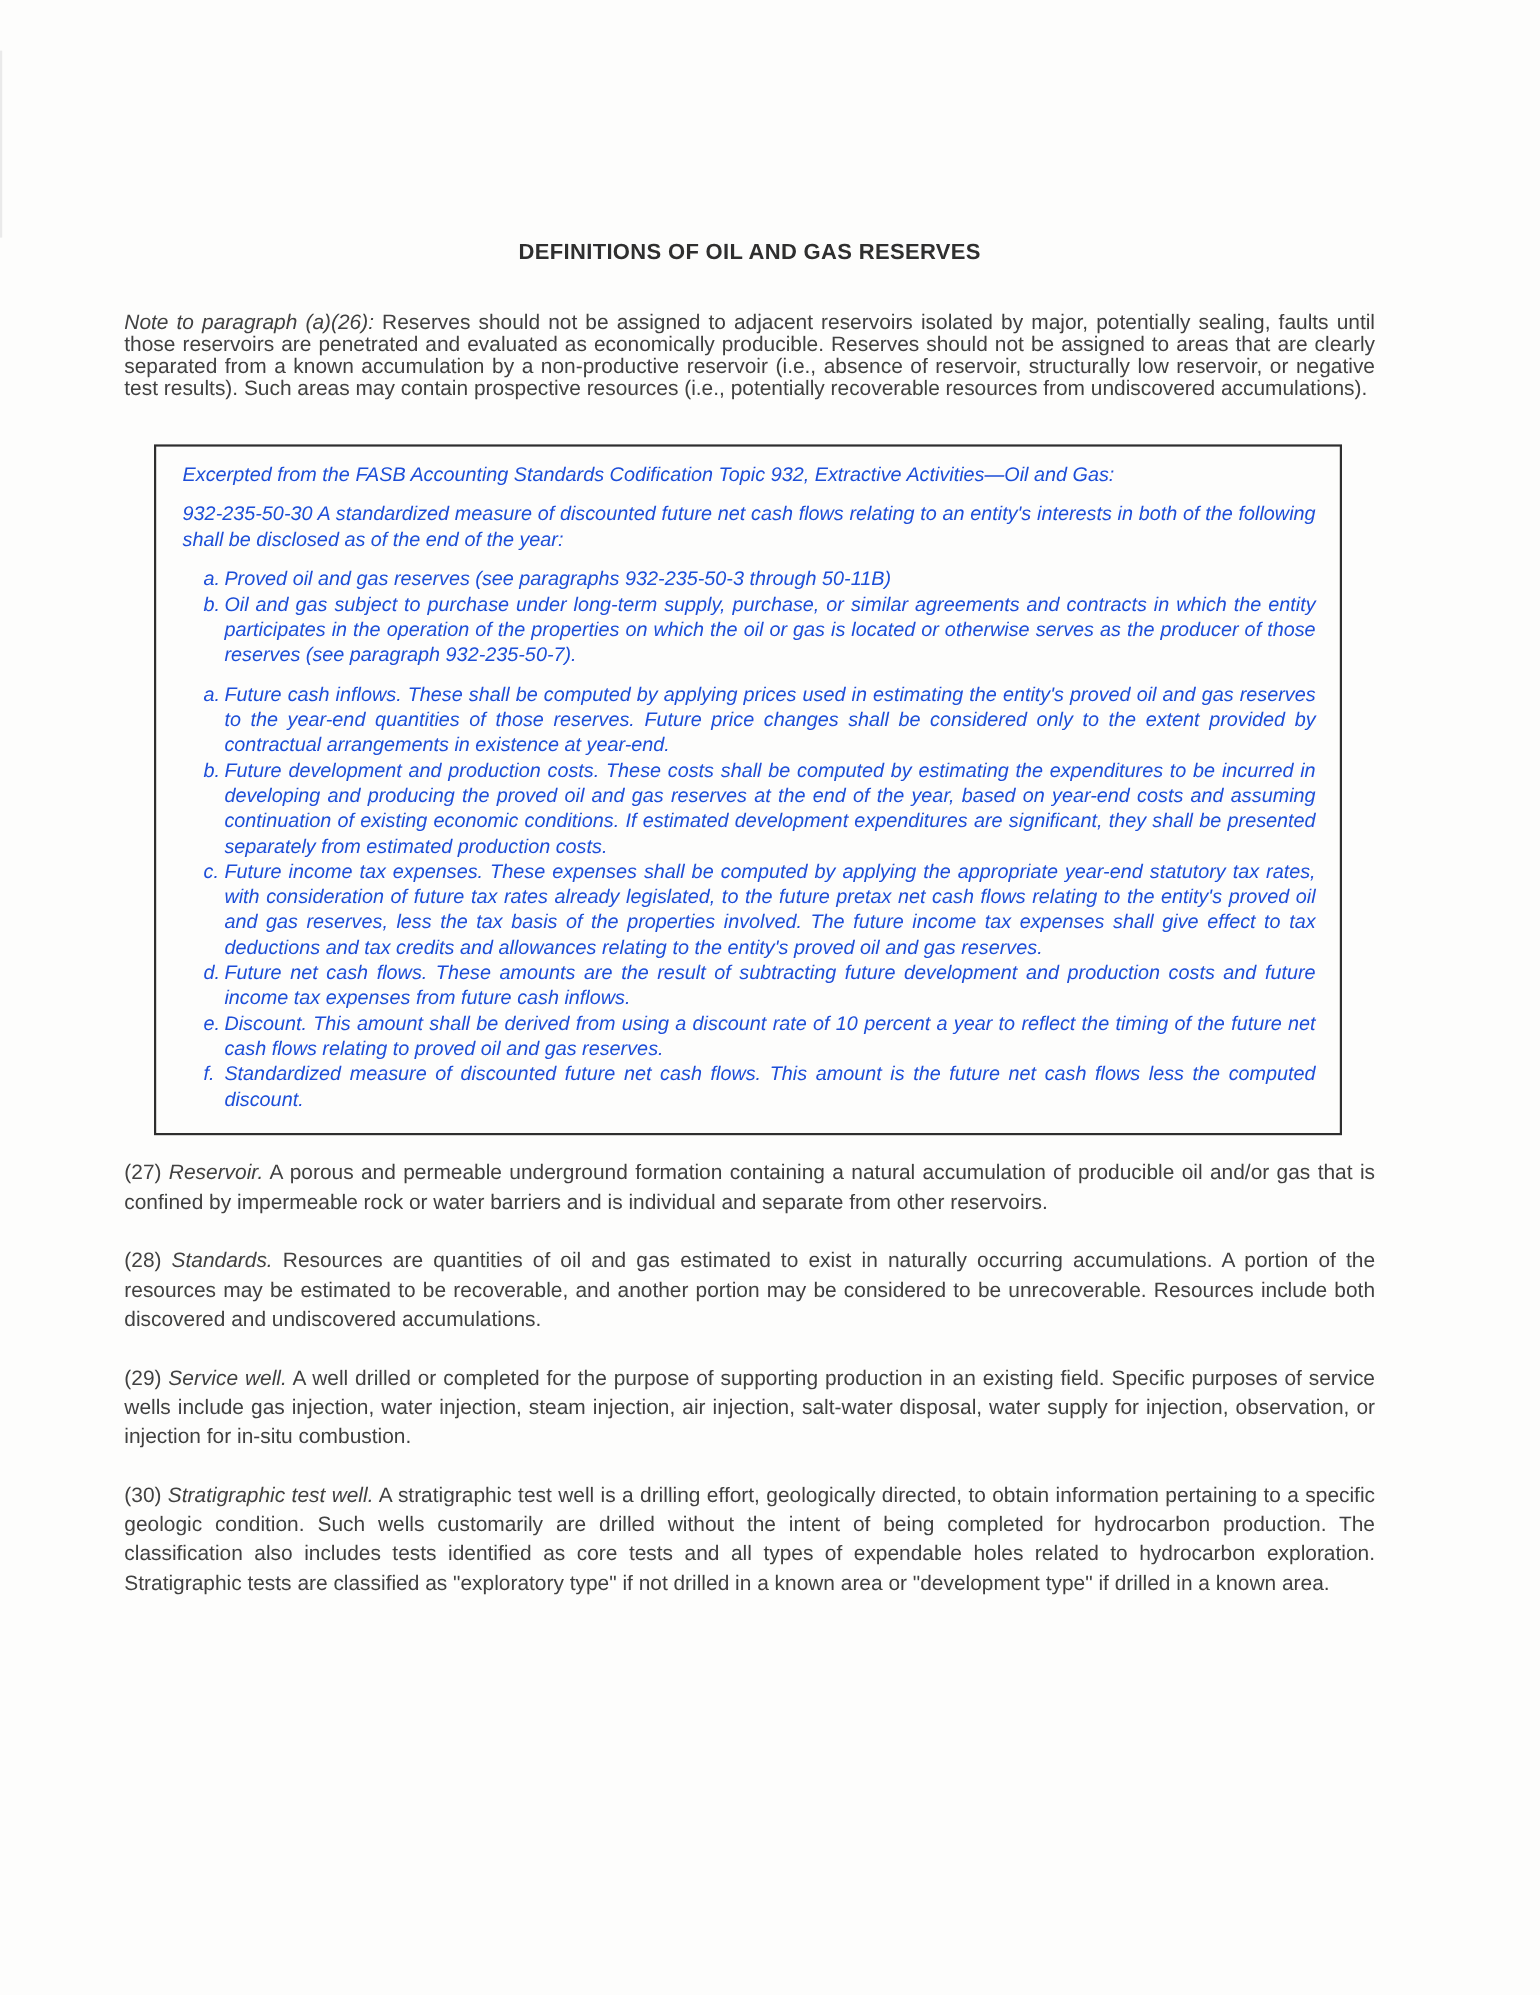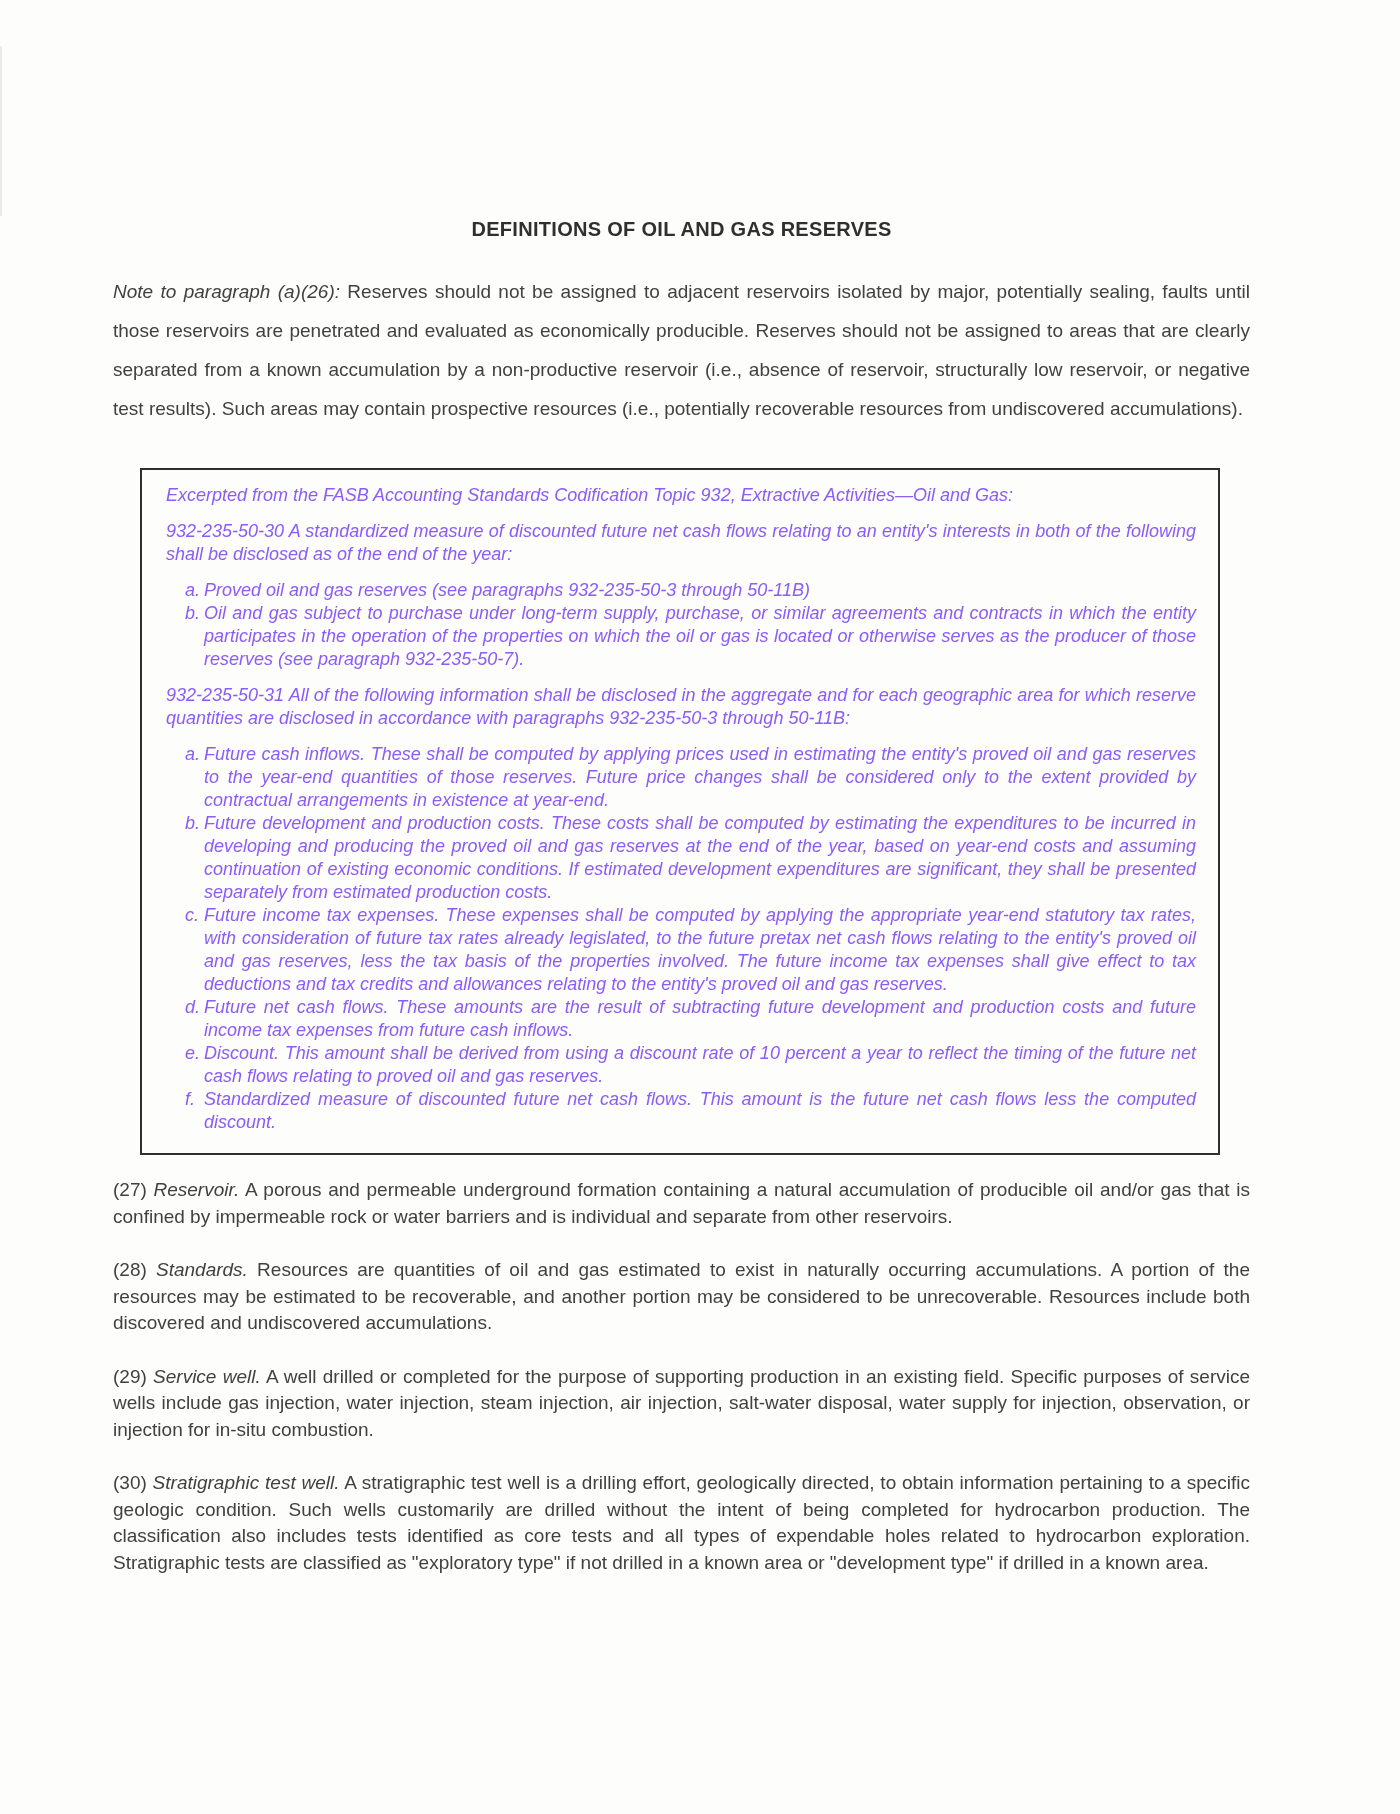--- a/index.html
+++ b/index.html
@@ -29,37 +29,37 @@
     color:#2f2f2f;
     letter-spacing:.3px;
   }
   .subtitle{
     text-align:center;
     font-size:19px;
     margin-top:7px;
     color:#3a3a3a;
   }
   .note{
-    margin-top:31px;
+    margin-top:43px;
     font-size:19px;
-    line-height:39px;
+    line-height:20px;
     text-align:justify;
   }
   .note .lead{font-style:italic;}
   .excerpt-box{
     margin-top:40px;
     margin-left:27px;
     width:1080px;
     box-sizing:border-box;
     border:2px solid #2e2e2e;
     padding:14px 22px 6px 24px;
     font-style:italic;
     font-size:18px;
     line-height:23px;
-    color:#8b5cf6;
+    color:#1d4ed8;
   }
   .excerpt-box p{margin:0 0 13px 0;text-align:justify;}
   .lettered-list{margin:0 0 13px 0;}
   .li{position:relative;padding-left:38px;text-align:justify;}
   .li .lbl{position:absolute;left:19px;}
   .defs{margin-top:22px;}
   .def{
     margin:0 0 27px 0;
     font-size:19px;
     line-height:26.5px;
@@ -81,21 +81,20 @@
 
     <div class="excerpt-box">
       <p>Excerpted from the FASB Accounting Standards Codification Topic 932, Extractive Activities—Oil and Gas:</p>
       <p>932-235-50-30  A standardized measure of discounted future net cash flows relating to an entity's interests in both of the following shall be disclosed as of the end of the year:</p>
 
       <div class="lettered-list">
         <div class="li"><span class="lbl">a.</span><span>Proved oil and gas reserves (see paragraphs 932-235-50-3 through 50-11B)</span></div>
         <div class="li"><span class="lbl">b.</span><span>Oil and gas subject to purchase under long-term supply, purchase, or similar agreements and contracts in which the entity participates in the operation of the properties on which the oil or gas is located or otherwise serves as the producer of those reserves (see paragraph 932-235-50-7).</span></div>
       </div>
 
-      <p>932-235-50-31  All of the following information shall be disclosed in the aggregate and for each geographic area for which reserve quantities are disclosed in accordance with paragraphs 932-235-50-3 through 50-11B:</p>
 
       <div class="lettered-list">
         <div class="li"><span class="lbl">a.</span><span>Future cash inflows.  These shall be computed by applying prices used in estimating the entity's proved oil and gas reserves to the year-end quantities of those reserves.  Future price changes shall be considered only to the extent provided by contractual arrangements in existence at year-end.</span></div>
         <div class="li"><span class="lbl">b.</span><span>Future development and production costs.  These costs shall be computed by estimating the expenditures to be incurred in developing and producing the proved oil and gas reserves at the end of the year, based on year-end costs and assuming continuation of existing economic conditions.  If estimated development expenditures are significant, they shall be presented separately from estimated production costs.</span></div>
         <div class="li"><span class="lbl">c.</span><span>Future income tax expenses.  These expenses shall be computed by applying the appropriate year-end statutory tax rates, with consideration of future tax rates already legislated, to the future pretax net cash flows relating to the entity's proved oil and gas reserves, less the tax basis of the properties involved.  The future income tax expenses shall give effect to tax deductions and tax credits and allowances relating to the entity's proved oil and gas reserves.</span></div>
         <div class="li"><span class="lbl">d.</span><span>Future net cash flows.  These amounts are the result of subtracting future development and production costs and future income tax expenses from future cash inflows.</span></div>
         <div class="li"><span class="lbl">e.</span><span>Discount.  This amount shall be derived from using a discount rate of 10 percent a year to reflect the timing of the future net cash flows relating to proved oil and gas reserves.</span></div>
         <div class="li"><span class="lbl">f.</span><span>Standardized measure of discounted future net cash flows.  This amount is the future net cash flows less the computed discount.</span></div>
       </div>
     </div>

